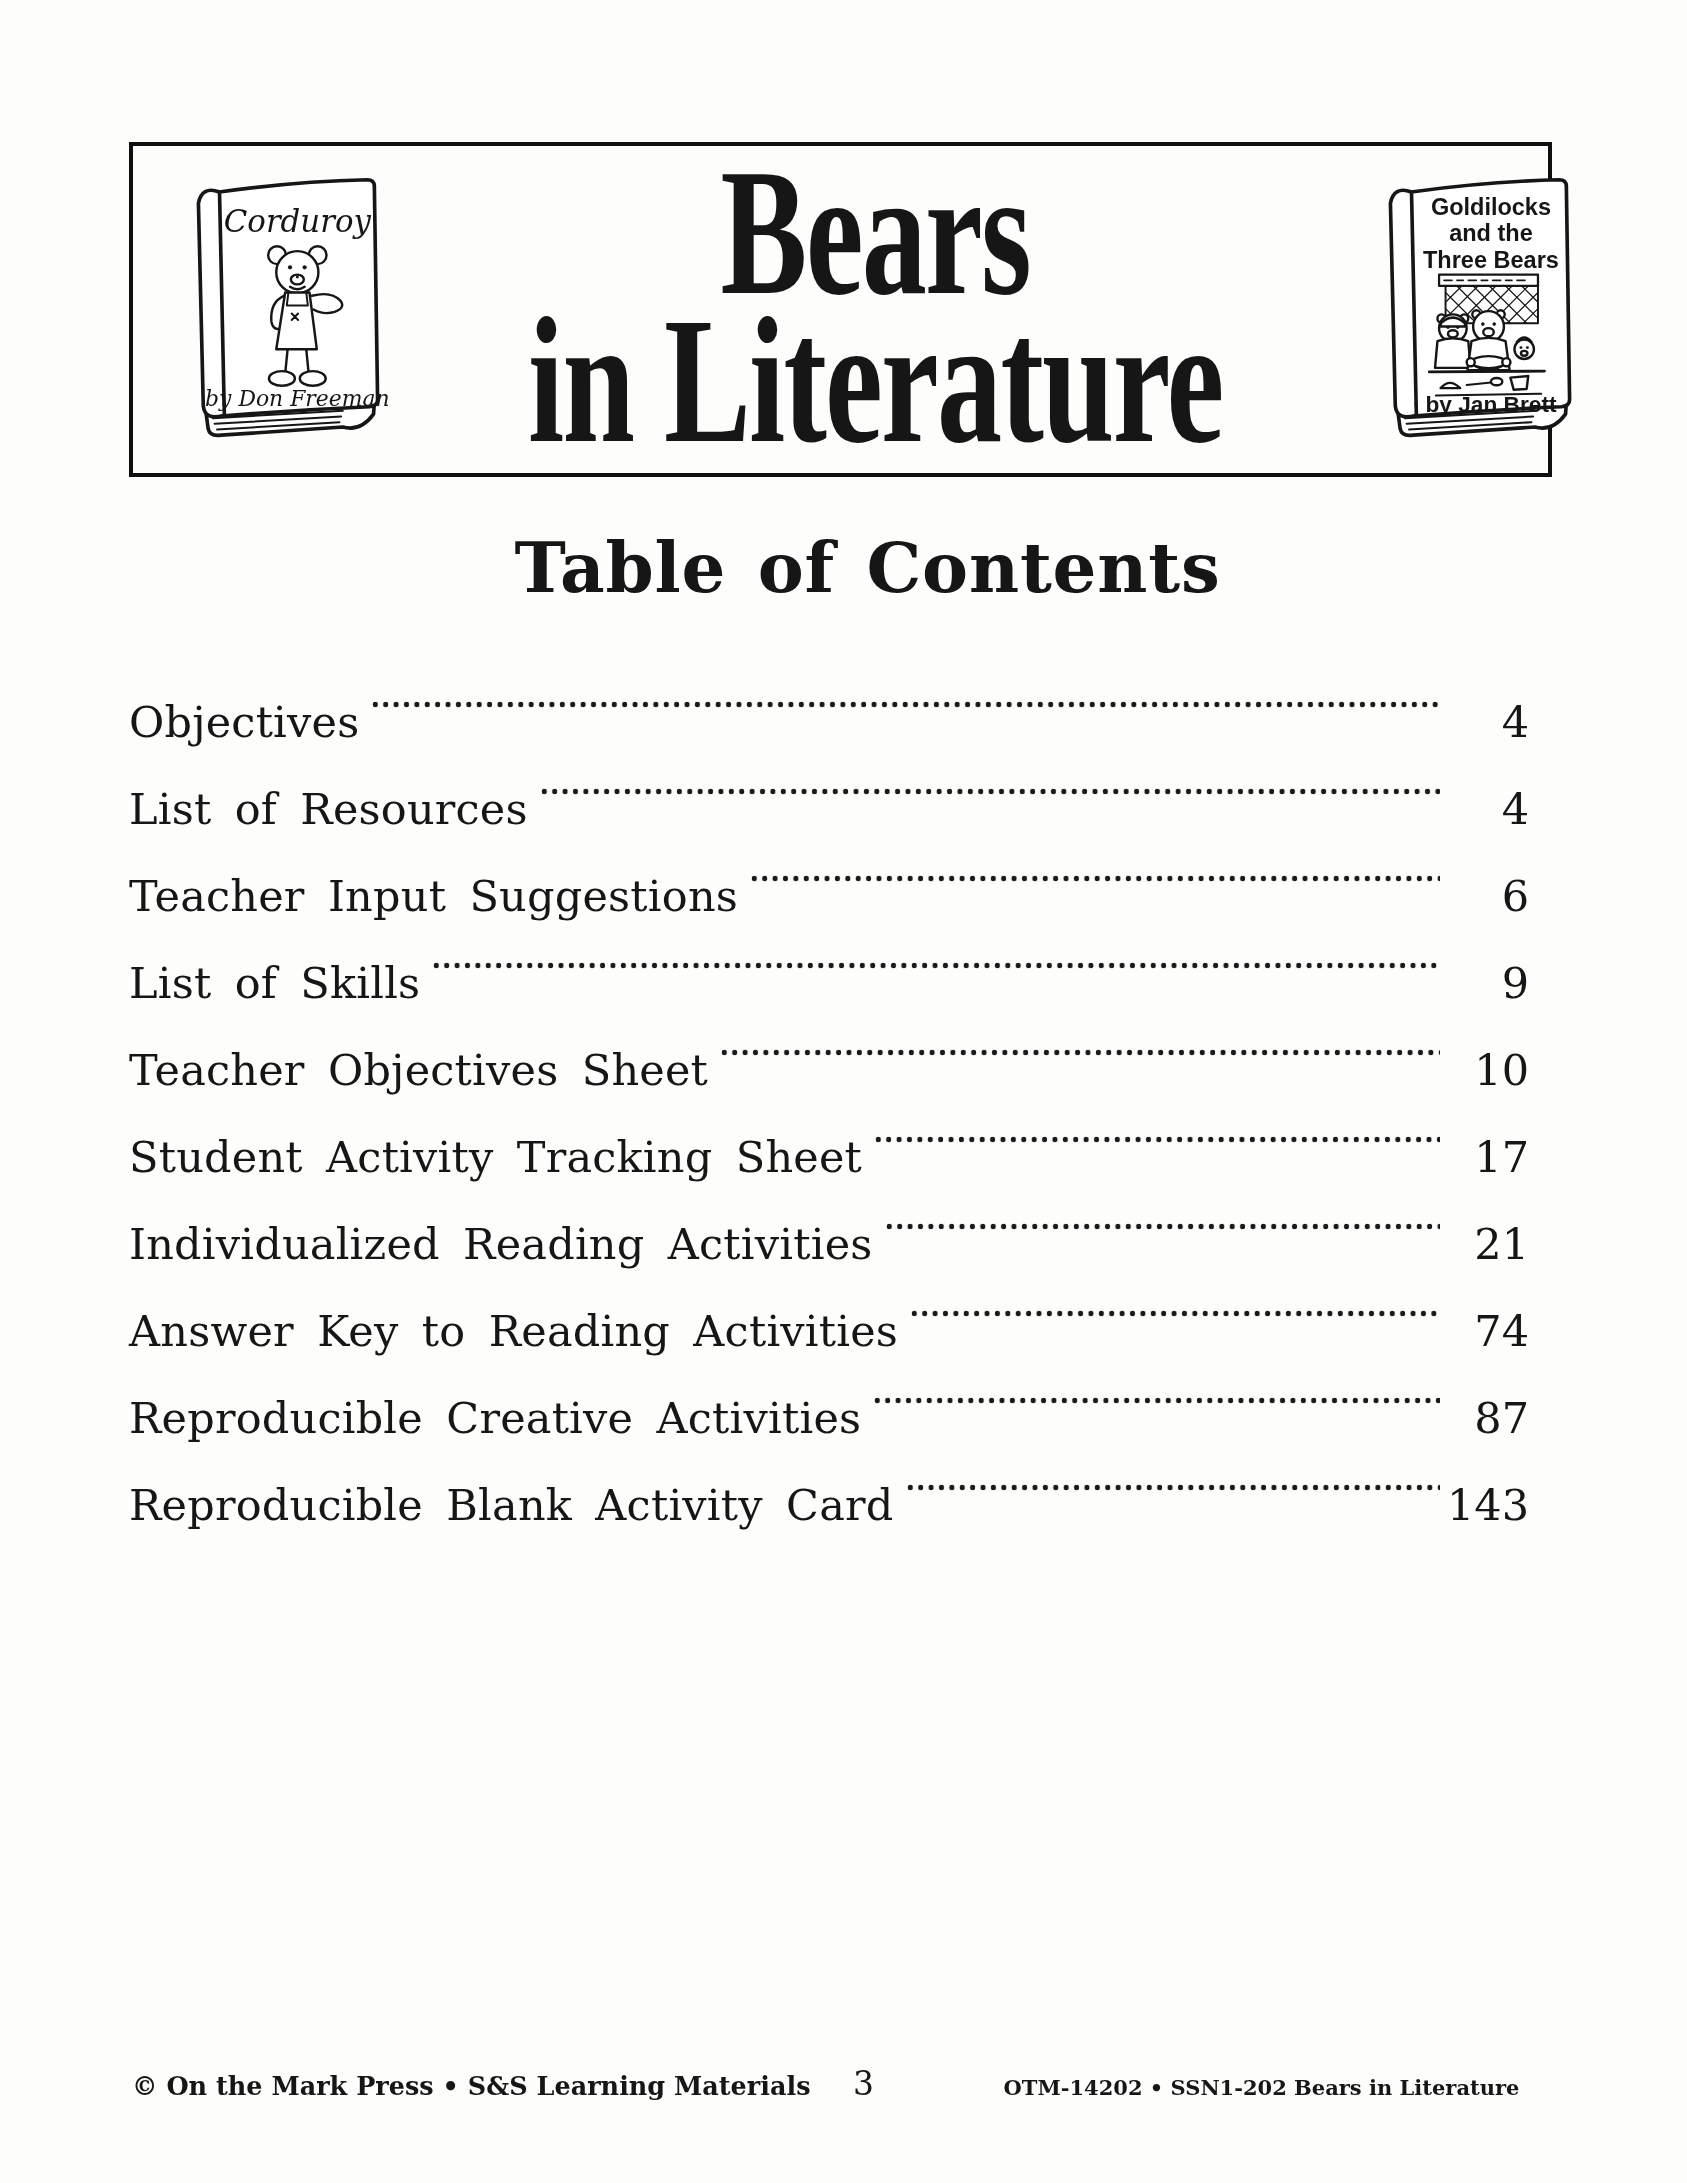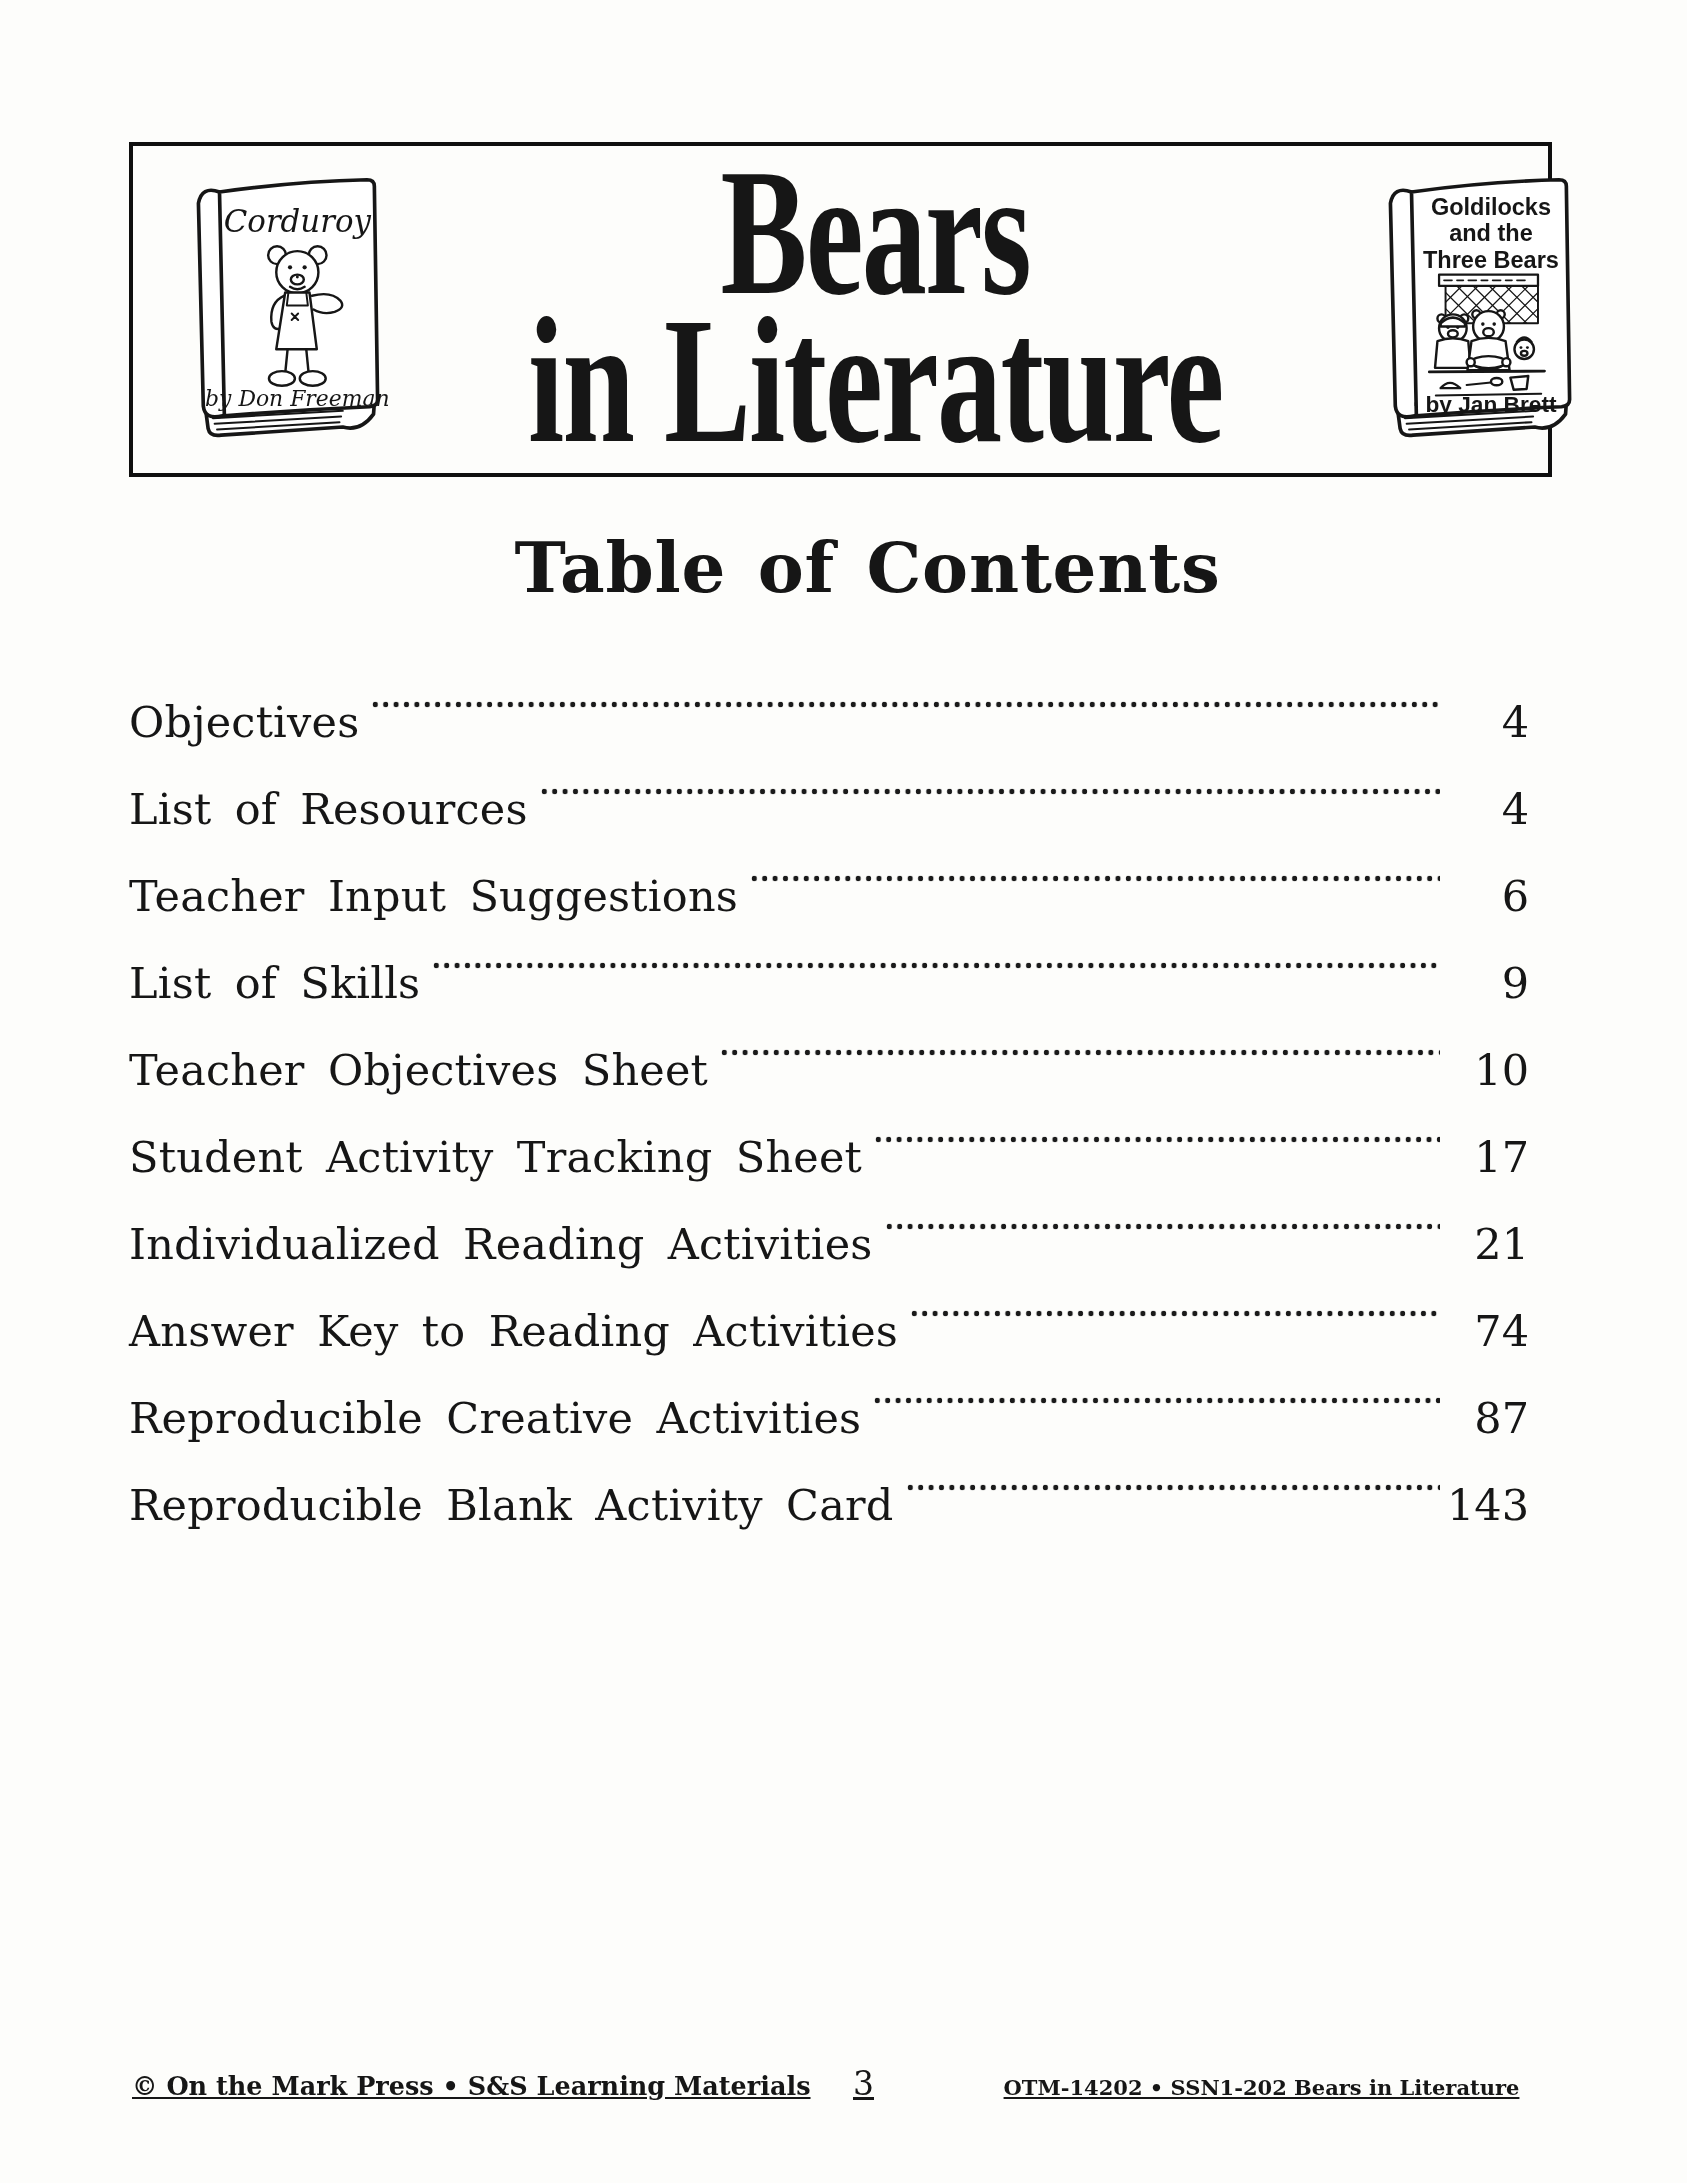--- a/index.html
+++ b/index.html
@@ -96,21 +96,20 @@
   .footer {
     position: absolute;
     top: 2064px;
     left: 0;
     width: 1687px;
     box-sizing: border-box;
     padding: 0 56px 0 132px;
     display: grid;
     grid-template-columns: 1fr auto 1fr;
     align-items: baseline;
-    text-decoration: underline;
   }
   .footer-left  { font-weight: bold; font-size: 25.5px; }
   .footer-page  { font-size: 33px; justify-self: center; position: relative; left: -18px; }
   .footer-right { font-weight: bold; font-size: 21px; text-align: center; }
 
   svg text { fill: #161616; stroke: none; }
 </style>
 </head>
 <body>
 

